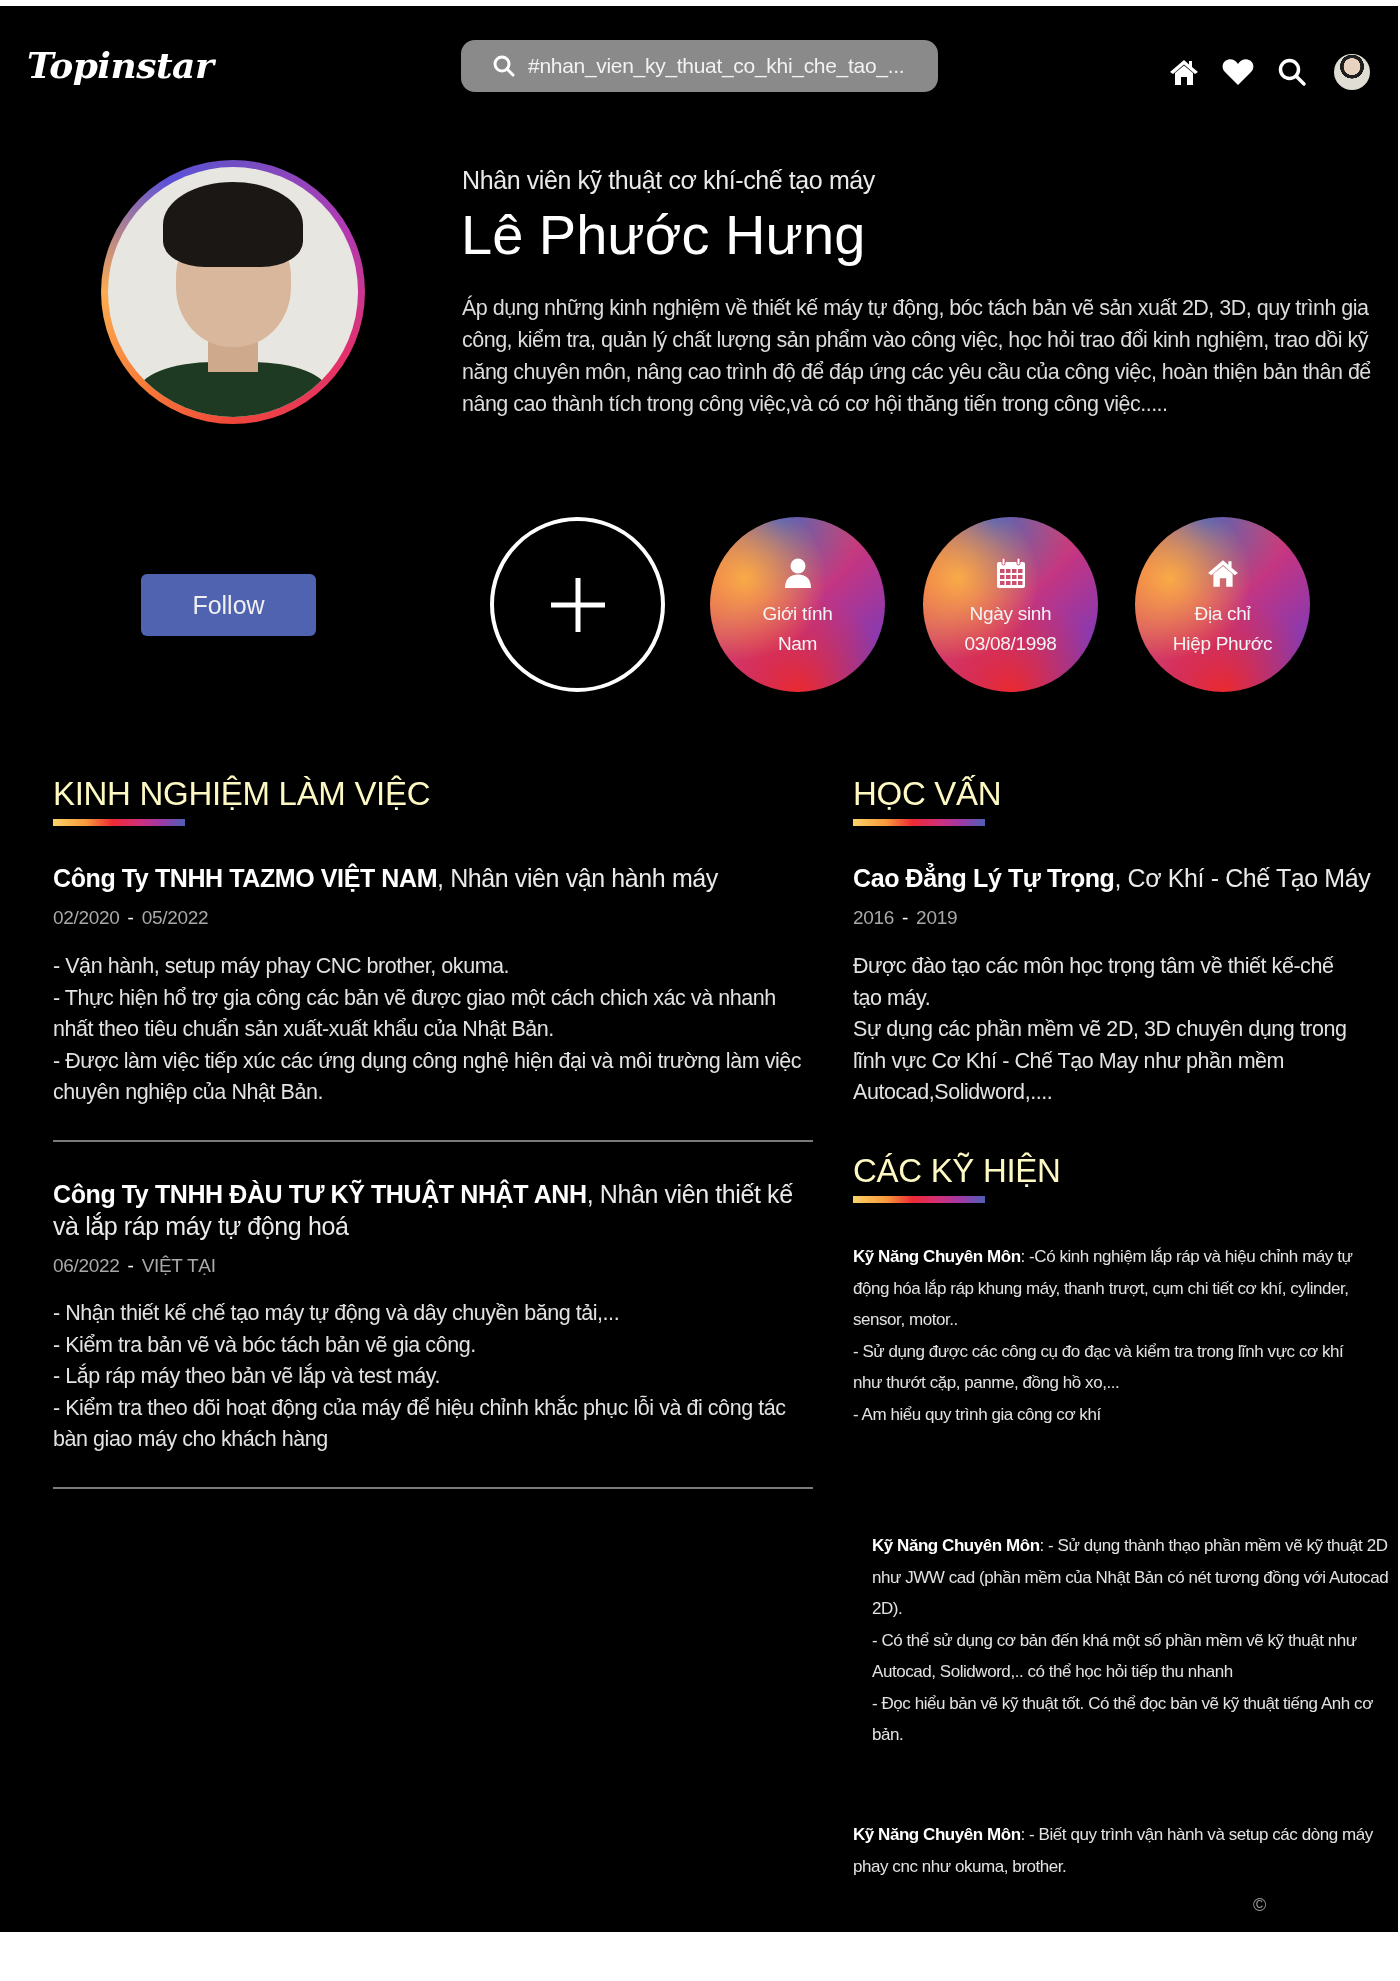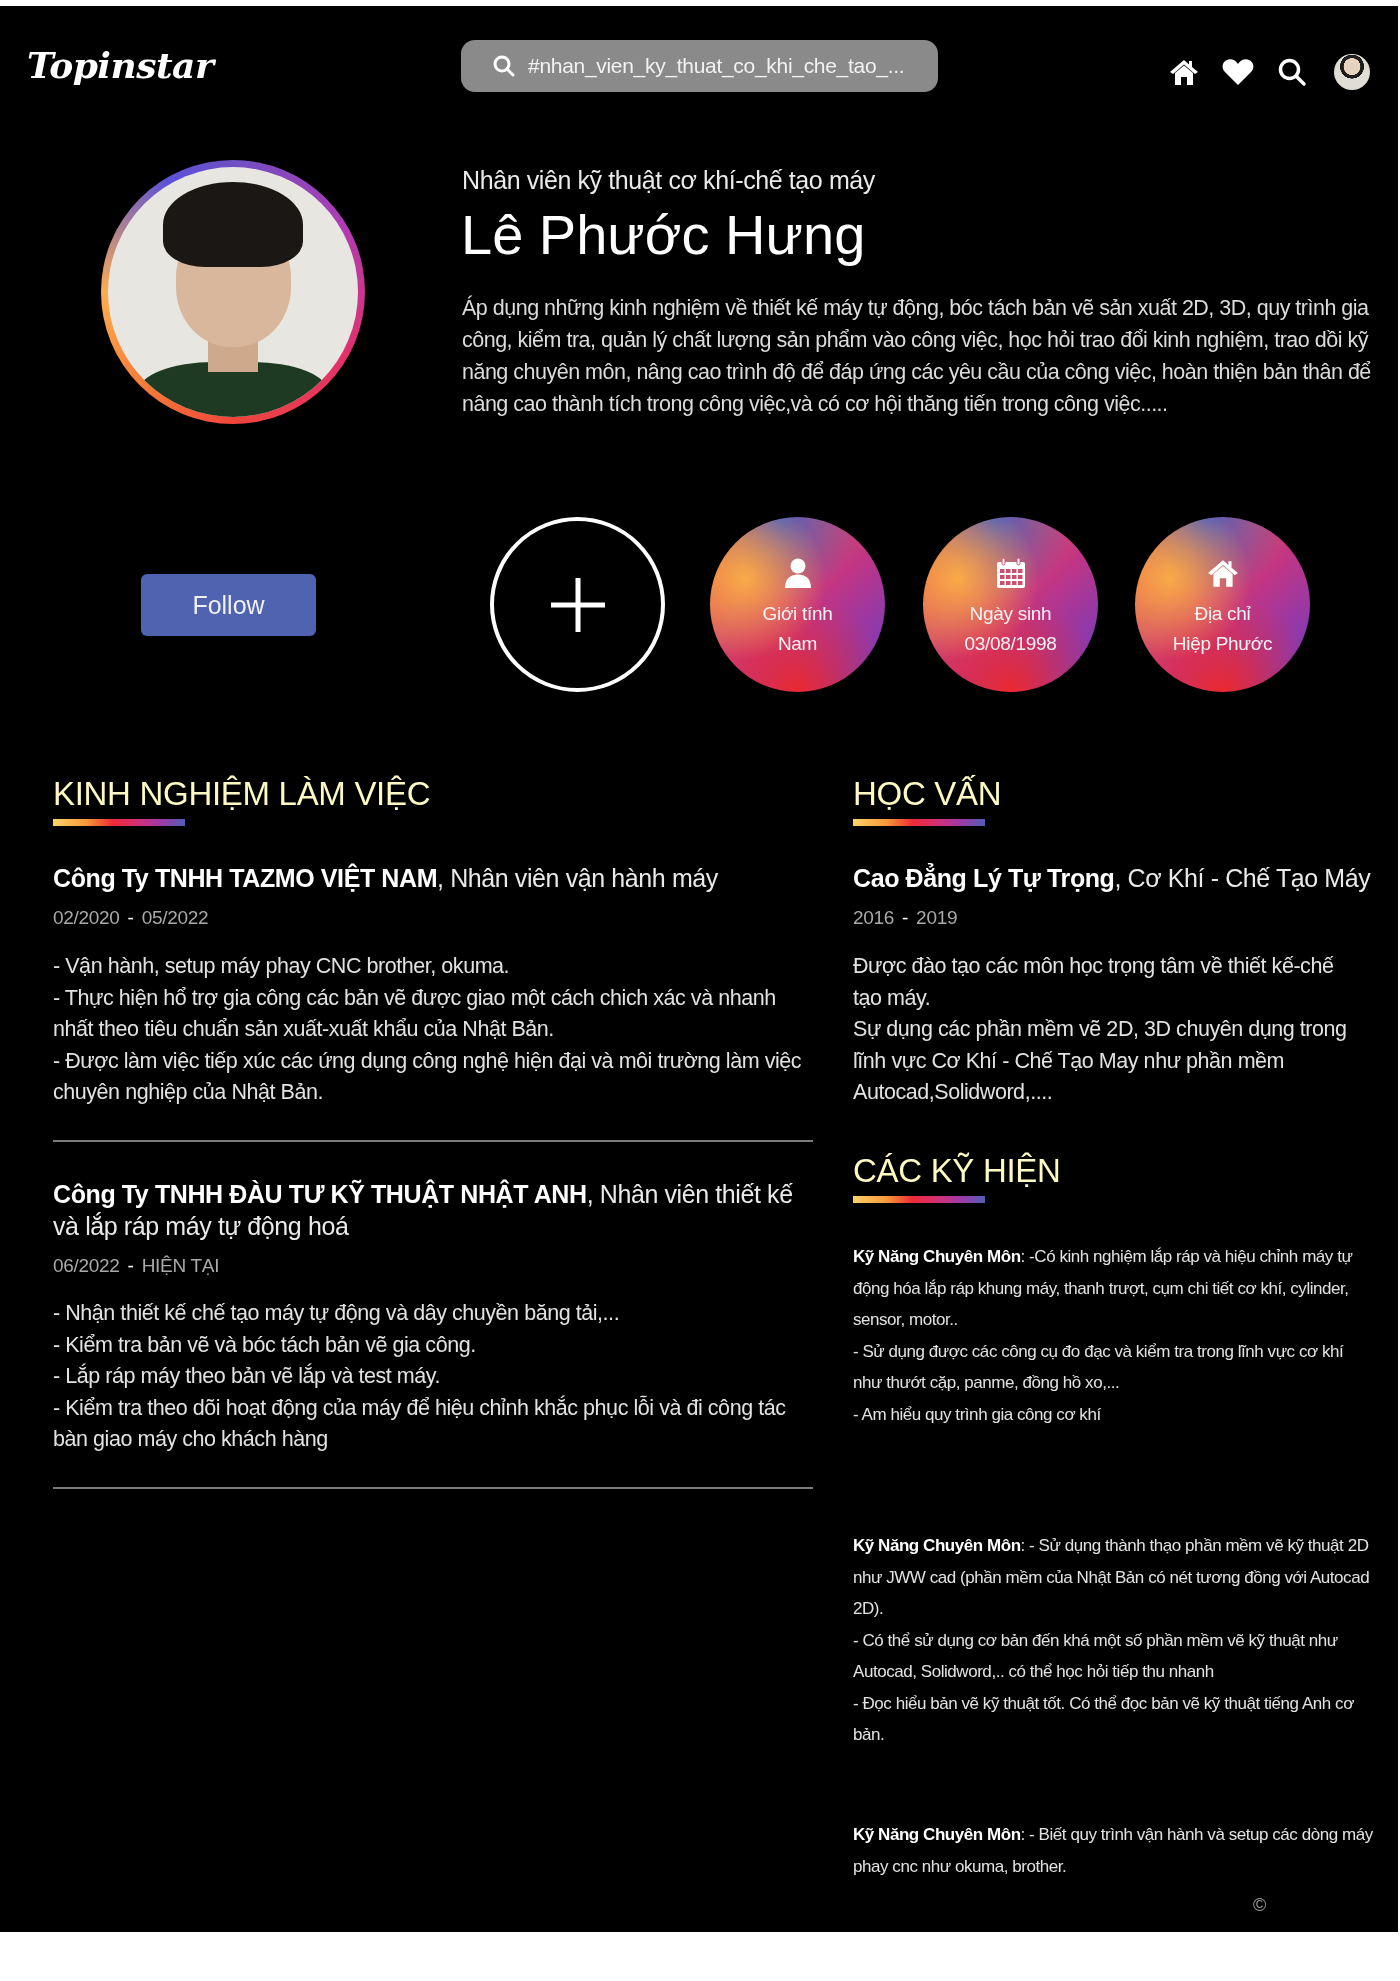--- a/index.html
+++ b/index.html
@@ -201,21 +201,21 @@
 
   <div class="entry-head" style="left:53px; top:856px; width:760px;"><b>Công Ty TNHH TAZMO VIỆT NAM</b><span>, Nhân viên vận hành máy</span></div>
   <div class="entry-dates" style="left:53px; top:901px;"><span>02/2020</span><span class="sep">-</span><span>05/2022</span></div>
   <div class="entry-desc" style="left:53px; top:945px; width:760px; white-space:pre-line;">- Vận hành, setup máy phay CNC brother, okuma.
 - Thực hiện hổ trợ gia công các bản vẽ được giao một cách chich xác và nhanh nhất theo tiêu chuẩn sản xuất-xuất khẩu của Nhật Bản.
 - Được làm việc tiếp xúc các ứng dụng công nghệ hiện đại và môi trường làm việc chuyên nghiệp của Nhật Bản.</div>
 
   <div class="divider" style="top:1134px;"></div>
 
   <div class="entry-head" style="left:53px; top:1172px; width:760px;"><b>Công Ty TNHH  ĐÀU TƯ KỸ THUẬT NHẬT ANH</b><span>, Nhân viên thiết kế và lắp ráp máy tự động hoá</span></div>
-  <div class="entry-dates" style="left:53px; top:1249px;"><span>06/2022</span><span class="sep">-</span><span>HIỆN TẠI</span></div>
+  <div class="entry-dates" style="left:53px; top:1249px;"><span>06/2022</span><span class="sep">-</span><span>VIỆT TẠI</span></div>
   <div class="entry-desc" style="left:53px; top:1292px; width:760px; white-space:pre-line;">- Nhận thiết kế chế tạo máy tự động và dây chuyền băng tải,...
 - Kiểm tra bản vẽ và bóc tách bản vẽ gia công.
 - Lắp ráp máy theo bản vẽ lắp và test máy.
 - Kiểm tra theo dõi hoạt động của máy để  hiệu chỉnh khắc phục lỗi và đi công tác bàn giao máy cho khách hàng</div>
 
   <div class="divider" style="top:1481px;"></div>
 
   <div class="sec-title" style="left:853px; top:769px;">HỌC VẤN</div>
   <div class="sec-bar" style="left:853px; top:813px;"></div>
 
@@ -223,19 +223,19 @@
   <div class="entry-dates" style="left:853px; top:901px;"><span>2016</span><span class="sep">-</span><span>2019</span></div>
   <div class="entry-desc" style="left:853px; top:945px; width:500px; white-space:pre-line;">Được đào tạo các môn học trọng tâm về thiết kế-chế tạo máy.
 Sự dụng các phần mềm vẽ 2D, 3D chuyên dụng trong lĩnh vực Cơ Khí - Chế Tạo May như phần mềm Autocad,Solidword,....</div>
 
   <div class="sec-title" style="left:853px; top:1146px;">CÁC KỸ HIỆN</div>
   <div class="sec-bar" style="left:853px; top:1190px;"></div>
 
   <div class="skill" style="top:1235px; white-space:pre-line;"><b>Kỹ Năng Chuyên Môn</b><span>: -Có kinh nghiệm lắp ráp và hiệu chỉnh máy tự động hóa lắp ráp khung máy, thanh trượt, cụm chi tiết cơ khí, cylinder, sensor, motor..
 - Sử dụng được các công cụ đo đạc và kiểm tra trong lĩnh vực cơ khí như thướt cặp, panme, đồng hồ xo,...
 - Am hiểu quy trình gia công cơ khí</span></div>
-  <div class="skill" style="top:1524px; white-space:pre-line;"><b>Kỹ Năng Chuyên Môn</b><span>: - Sử dụng thành thạo phần mềm vẽ kỹ thuật 2D như JWW cad (phần mềm của Nhật Bản có nét tương đồng với Autocad 2D).
+  <div class="skill" style="top:1524px; white-space:pre-line;margin-left:19px;"><b>Kỹ Năng Chuyên Môn</b><span>: - Sử dụng thành thạo phần mềm vẽ kỹ thuật 2D như JWW cad (phần mềm của Nhật Bản có nét tương đồng với Autocad 2D).
  - Có thể sử dụng cơ bản đến khá một số phần mềm vẽ kỹ thuật như Autocad, Solidword,.. có thể học hỏi tiếp thu nhanh
 - Đọc hiểu bản vẽ kỹ thuật tốt. Có thể đọc bản vẽ kỹ thuật tiếng Anh cơ bản.</span></div>
   <div class="skill" style="top:1813px; white-space:pre-line;"><b>Kỹ Năng Chuyên Môn</b><span>: - Biết quy trình vận hành và setup các dòng máy phay cnc như okuma, brother.</span></div>
 
   <div class="copyright">©</div>
 </div>
 
 </body></html>

